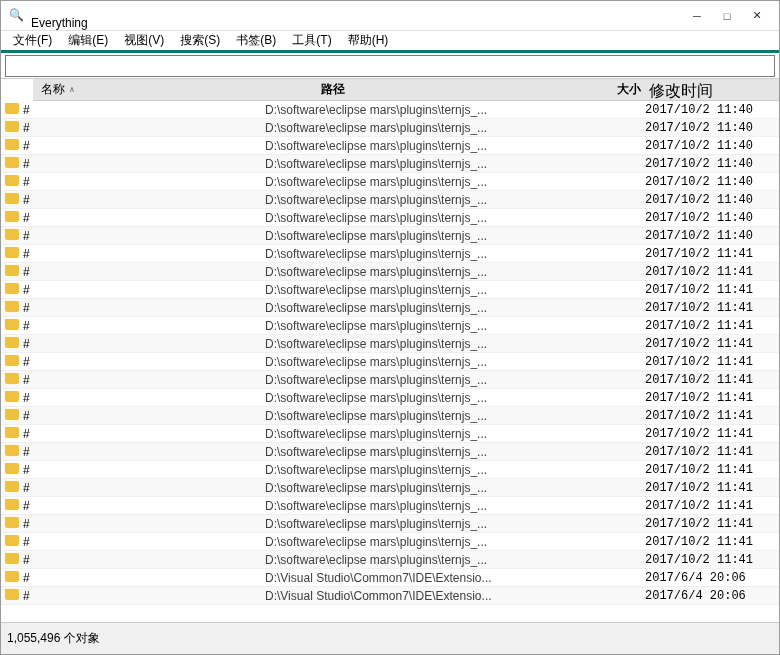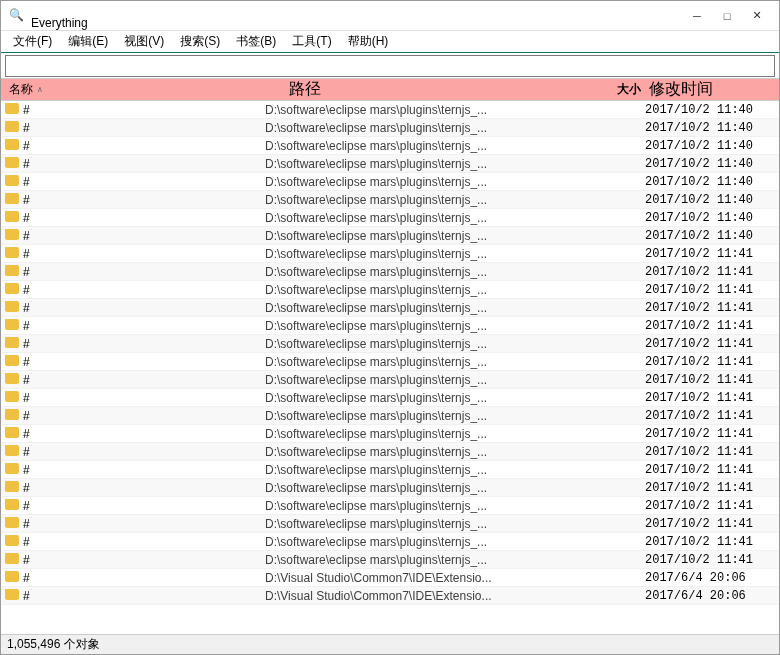--- a/index.html
+++ b/index.html
@@ -74,21 +74,21 @@
       color: #333;
     }
 
     
     .menu-bar {
       height: 22px;
       background: #ffffff;
       display: flex;
       align-items: center;
       padding: 0 4px;
-      border-bottom: 1px solid #0f766e;
+      border-bottom: 3px solid #0f766e;
       flex-shrink: 0;
     }
 
     .menu-item {
       padding: 2px 8px;
       font-size: 12px;
       color: #000;
       cursor: pointer;
       white-space: nowrap;
     }
@@ -110,43 +110,44 @@
       border: 1px solid #7a7a7a;
       outline: none;
       padding: 0 4px;
       font-size: 12px;
       font-family: inherit;
     }
 
     
     .column-header {
       height: 22px;
-      background: #fca5a5;
-      display: flex;
-      align-items: center;
+      background: #e5e5e5;
+      display: flex;
+      align-items: flex-start;
       border-bottom: 1px solid #ccc;
       flex-shrink: 0;
       padding: 0 4px;
+      margin-left: 32px;
     }
 
     .col-header-name {
       width: 280px;
       display: flex;
       align-items: center;
       gap: 4px;
       font-size: 12px;
       font-weight: normal;
       cursor: pointer;
       padding: 2px 4px;
     }
 
     .col-header-path {
       flex: 1;
-      font-size: 16px;
-      font-weight: normal;
+      font-size: 12px;
+      font-weight: bold;
       cursor: pointer;
       padding: 2px 4px;
     }
 
     .col-header-size {
       width: 60px;
       font-size: 12px;
       font-weight: bold;
       cursor: pointer;
       padding: 2px 4px;
@@ -262,21 +263,21 @@
       border-left: 1px solid #ccc;
     }
 
     .file-list::-webkit-scrollbar-thumb {
       background: #c0c0c0;
       border: 1px solid #a0a0a0;
     }
 
     
     .status-bar {
-      height: 20px;
+      height: 32px;
       background: #f0f0f0;
       border-top: 1px solid #ccc;
       display: flex;
       align-items: center;
       padding: 0 6px;
       flex-shrink: 0;
     }
 
     .status-text {
       font-size: 12px;

